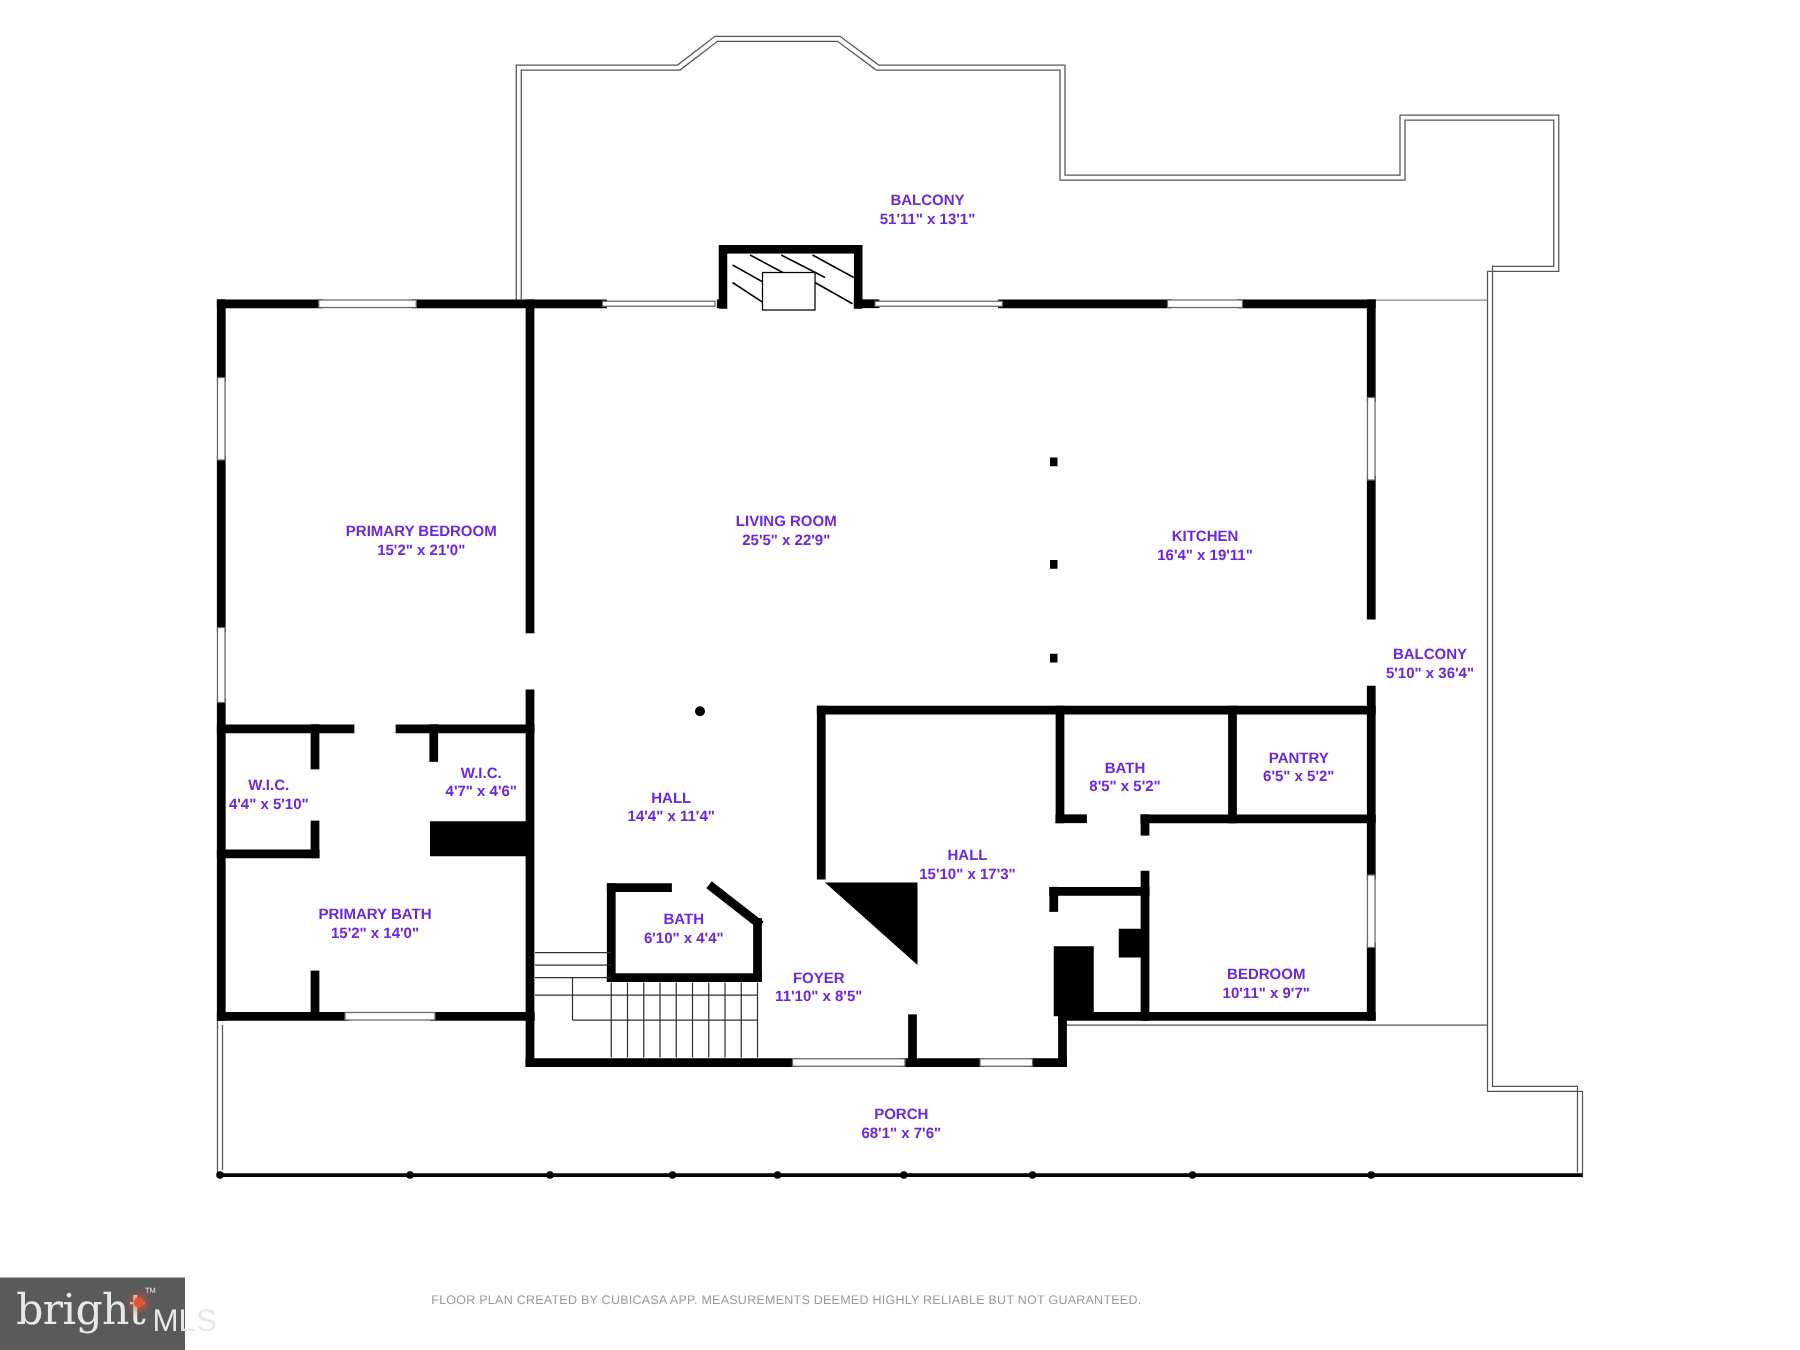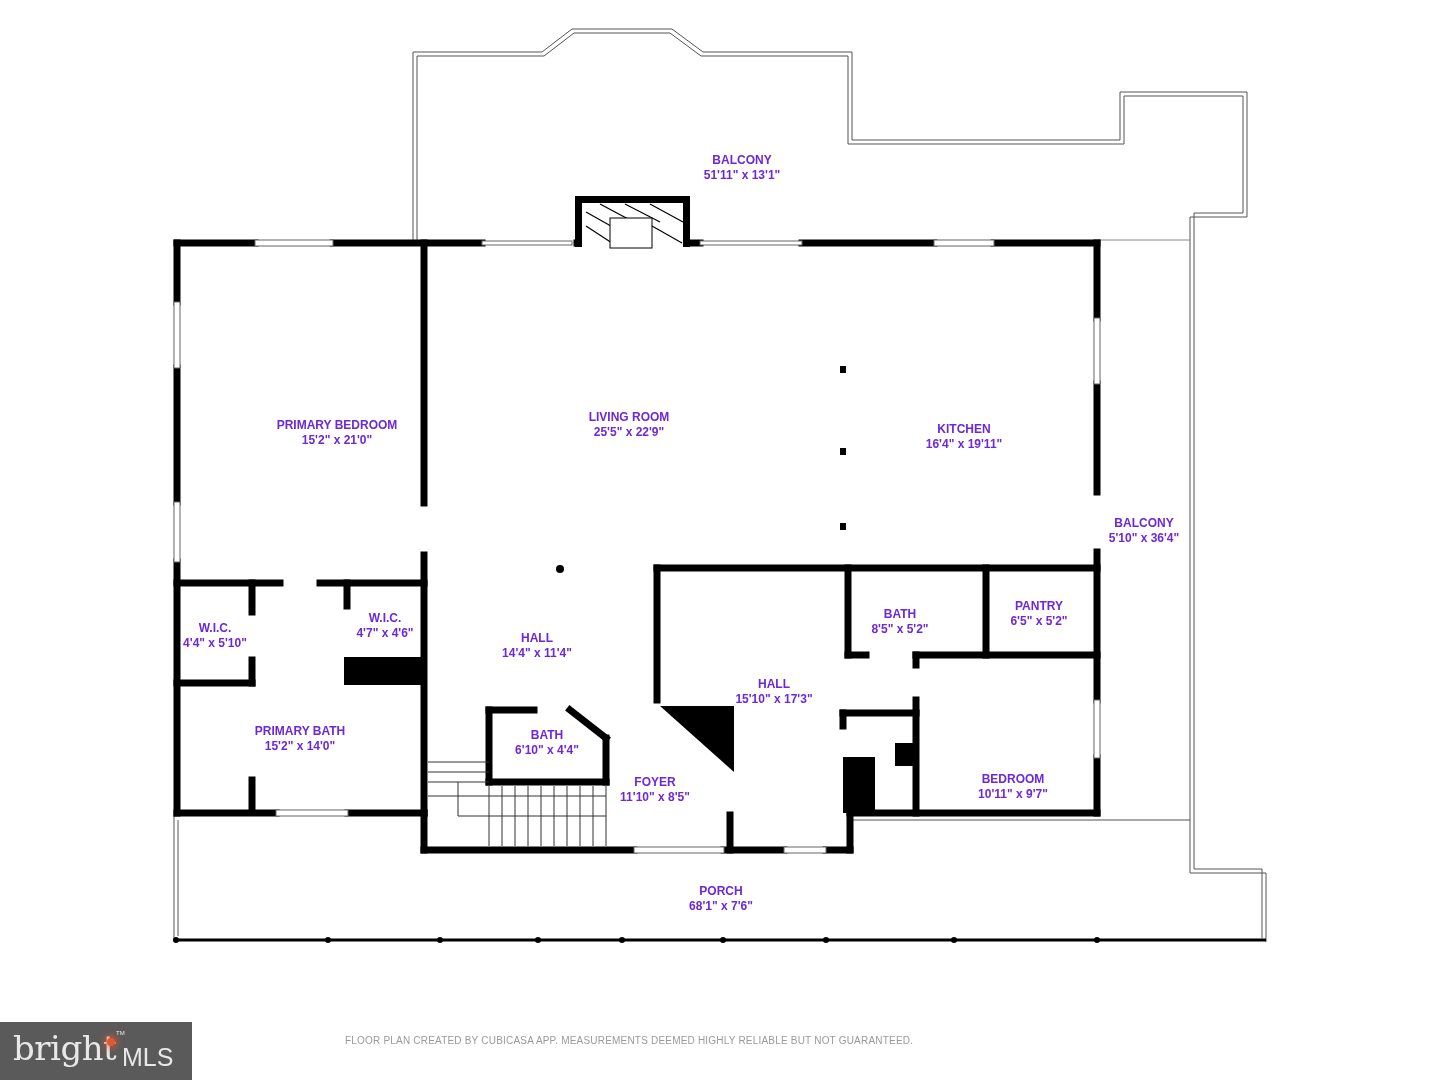--- a/index.html
+++ b/index.html
@@ -1,21 +1,21 @@
 <!DOCTYPE html>
 <html><head>
 <meta charset="utf-8">
 <style>
   html, body { margin: 0; padding: 0; background: #ffffff; }
   body { width: 1440px; height: 1080px; position: relative; overflow: hidden; font-family: "Liberation Sans", sans-serif; }
   #plan { position: absolute; left: 0; top: 0; }
   .room-label { position: absolute; text-align: center; color: #6d28d9; font-size: 12px; line-height: 15px; transform: translateX(-50%); white-space: nowrap; font-weight: bold; }
   .room-label .name, .room-label .dim { display: block; }
   .footer-note { position: absolute; left: 345px; top: 1035px; font-size: 10px; color: #9a9a9a; letter-spacing: 0.2px; white-space: nowrap; }
-  .logo { position: absolute; left: 0; top: 1022px; width: 192px; height: 58px; background: #5a5a5a; }
+  .logo { position: absolute; left: 0; top: 1022px; width: 148px; height: 58px; background: #5a5a5a; }
   .logo .bright { position: absolute; left: 13px; top: 6px; font-family: "DejaVu Serif", serif; font-size: 34px; color: #e8e8e8; letter-spacing: -0.5px; }
   .logo .mls { position: absolute; left: 122px; top: 21px; font-family: "Liberation Sans", sans-serif; font-size: 25px; color: #e8e8e8; }
   .logo .spark { position: absolute; left: 107px; top: 16px; width: 8px; height: 8px; background: #e4572e; border-radius: 50%; box-shadow: 0 0 6px 3px rgba(228,87,46,0.6); }
   .logo .tm { position: absolute; left: 116px; top: 8px; font-size: 6px; color: #e8e8e8; }
 </style>
 </head>
 <body>
 
 <svg id="plan" width="1440" height="1080" viewBox="0 0 1440 1080">
 

